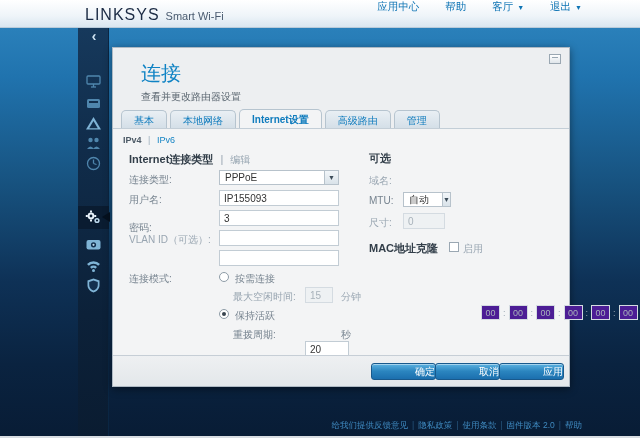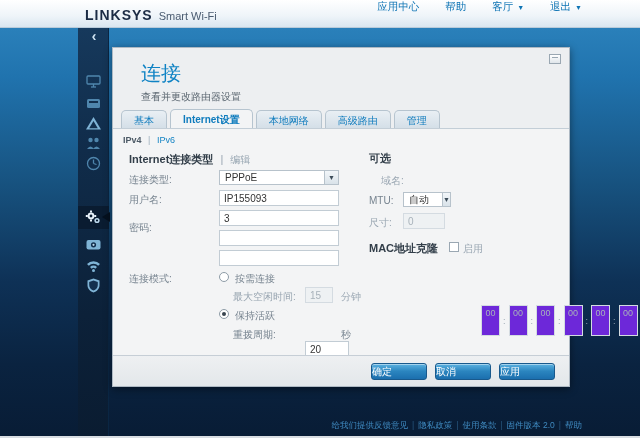--- a/index.html
+++ b/index.html
@@ -4,21 +4,21 @@
 <style>
   * { margin:0; padding:0; box-sizing:border-box; }
   html,body { width:640px; height:438px; }
   body { font-family:"Liberation Sans", sans-serif; position:relative; overflow:hidden; background:#081c35; }
   .stage { position:absolute; inset:0; width:640px; height:438px; }
 
   
   .topbar { position:absolute; left:0; top:0; width:640px; height:28px;
     background:linear-gradient(#ffffff, #eef4f9 60%, #d9e6f0); border-bottom:1px solid #b9cbda; }
   .logo { position:absolute; left:85px; top:6px; white-space:nowrap; }
-  .logo-main { font-size:14px; font-weight:bold; letter-spacing:1px; color:#1b2b44; }
+  .logo-main { font-size:16px; font-weight:normal; letter-spacing:1px; color:#1b2b44; }
   .logo-sub { font-size:11px; color:#4a5b70; margin-left:6px; }
   .topnav { position:absolute; right:58px; top:0; height:28px; display:flex; align-items:flex-start; gap:26px; }
   .topnav .nav-item { font-size:10.5px; color:#0e74b4; cursor:pointer; display:flex; align-items:center; gap:4px; }
   .caret { font-size:7px; color:#0e74b4; }
 
   
   .page-bg { position:absolute; left:0; top:28px; width:640px; height:410px;
     background:linear-gradient(180deg,#2a80ba 0%,#2073ae 12%,#17527f 38%,#0e3156 62%,#0a2340 82%,#081c35 100%); }
 
   
@@ -74,28 +74,28 @@
     align-items:center; justify-content:center; }
 
   .radio { position:absolute; width:10px; height:10px; border-radius:50%; border:1px solid #8e9ca7;
     background:#fff; cursor:pointer; }
   .radio.sel::after { content:""; position:absolute; left:2px; top:2px; width:4px; height:4px;
     border-radius:50%; background:#38444e; }
   .check { position:absolute; width:10px; height:10px; border:1px solid #9aa7b2; background:#fff; cursor:pointer; }
 
   .opt-hd { position:absolute; font-size:11px; font-weight:bold; color:#323e49; }
   .mac-row { position:absolute; left:368px; top:257px; display:flex; align-items:center; gap:3px; }
-  .mac-box { width:19px; height:31px; background:#6d28d9; border:1px solid #d4dbe1; color:#a8b2ba;
+  .mac-box { width:19px; height:15px; background:#4c1d95; border:1px solid #d4dbe1; color:#a8b2ba;
     font-size:9px; text-align:center; line-height:14px; }
   .mac-colon { font-size:9px; color:#9aa7b2; }
 
   .modal-foot { position:absolute; left:0; bottom:0; width:456px; height:31px; border-top:1px solid #c6ced6;
     background:linear-gradient(#eef0f2,#e3e7ea); }
-  .btn { position:absolute; top:7px; width:56px; height:17px; border:1px solid #19598c; border-radius:3px;
-    background:linear-gradient(#5cb2e1,#2b85bf 48%,#1b6fae); color:#fff; font-size:10px; text-align:left;
+  .btn { position:absolute; top:7px; width:65px; height:17px; border:1px solid #19598c; border-radius:3px;
+    background:linear-gradient(#5cb2e1,#2b85bf 48%,#1b6fae); color:#fff; font-size:10px; text-align:right;
     line-height:16px; cursor:pointer; box-shadow:inset 0 1px rgba(255,255,255,.45); }
 
   .page-foot { position:absolute; right:58px; top:420px; font-size:8.5px; color:#3f8ac0; white-space:nowrap; }
   .page-foot .fsep { color:#28567f; margin:0 4px; }
   .bottom-strip { position:absolute; left:0; bottom:0; width:640px; height:2px; background:#d8dde2; }
 
   .ic-stroke { stroke:#4f86ad; fill:none; stroke-width:1.3; }
   .ic-fill { fill:#4f86ad; }
   .ic-bright { fill:#7fb4d6; }
 </style>
@@ -200,22 +200,22 @@
   </div>
   <div class="pointer"></div>
 
   <div class="modal">
     <div class="close-btn"></div>
     <div class="modal-title">连接</div>
     <div class="modal-sub">查看并更改路由器设置</div>
 
     <div class="tabs">
       <div class="tab">基本</div>
+      <div class="tab">本地网络</div>
       <div class="tab active">Internet设置</div>
-      <div class="tab">本地网络</div>
       <div class="tab">高级路由</div>
       <div class="tab">管理</div>
     </div>
 
     <div class="content">
       <div class="subtabs">
         <span class="subtab-ipv4">IPv4</span>
         <span class="subtab-sep">|</span>
         <span class="subtab-ipv6">IPv6</span>
       </div>
@@ -231,41 +231,42 @@
         <span class="val">PPPoE</span>
         <span class="arr">▼</span>
       </div>
 
       <div class="lbl" style="left:16px; top:64px;">用户名:</div>
       <input class="tbox" style="left: 106px; top: 61px; width: 120px;" value="IP155093">
 
       <div class="lbl" style="left:16px; top:92px;">密码:</div>
       <input class="tbox" style="left: 106px; top: 81px; width: 120px;" value="3">
 
+      <div class="lbl dim" style="left:16px; top:104px;">VLAN ID（可选）:</div>
       <input class="tbox" style="left: 106px; top: 101px; width: 120px;" value="">
 
       <input class="tbox" style="left: 106px; top: 121px; width: 120px;" value="">
 
       <div class="lbl" style="left:16px; top:143px;">连接模式:</div>
       <div class="radio" style="left:106px; top:143px;"></div>
       <div class="lbl" style="left:122px; top:143px;">按需连接</div>
 
       <div class="lbl dim" style="left:120px; top:161px;">最大空闲时间:</div>
       <input class="tbox dis" style="left: 192px; top: 158px; width: 28px;" disabled="" value="15">
       <div class="lbl dim" style="left:228px; top:161px;">分钟</div>
 
       <div class="radio sel" style="left:106px; top:180px;"></div>
       <div class="lbl" style="left:122px; top:180px;">保持活跃</div>
 
       <div class="lbl" style="left:120px; top:199px;">重拨周期:</div>
       <input class="tbox" style="left: 192px; top: 212px; width: 44px;" value="20">
       <div class="lbl" style="left:228px; top:199px;">秒</div>
 
       <div class="opt-hd" style="left:256px; top:22px;">可选</div>
-      <div class="lbl dim" style="left:256px; top:45px;margin-left:12px;">域名:</div>
+      <div class="lbl dim" style="left:256px; top:45px;">域名:</div>
 
       <div class="lbl" style="left:256px; top:66px;">MTU:</div>
       <div class="selbox" style="left:290px; top:63px; width:48px;">
         <span class="val">自动</span>
         <span class="arr">▼</span>
       </div>
 
       <div class="lbl dim" style="left:256px; top:87px;text-align:center;">尺寸:</div>
       <input class="tbox dis" style="left: 290px; top: 84px; width: 42px;" disabled="" value="0">
 

